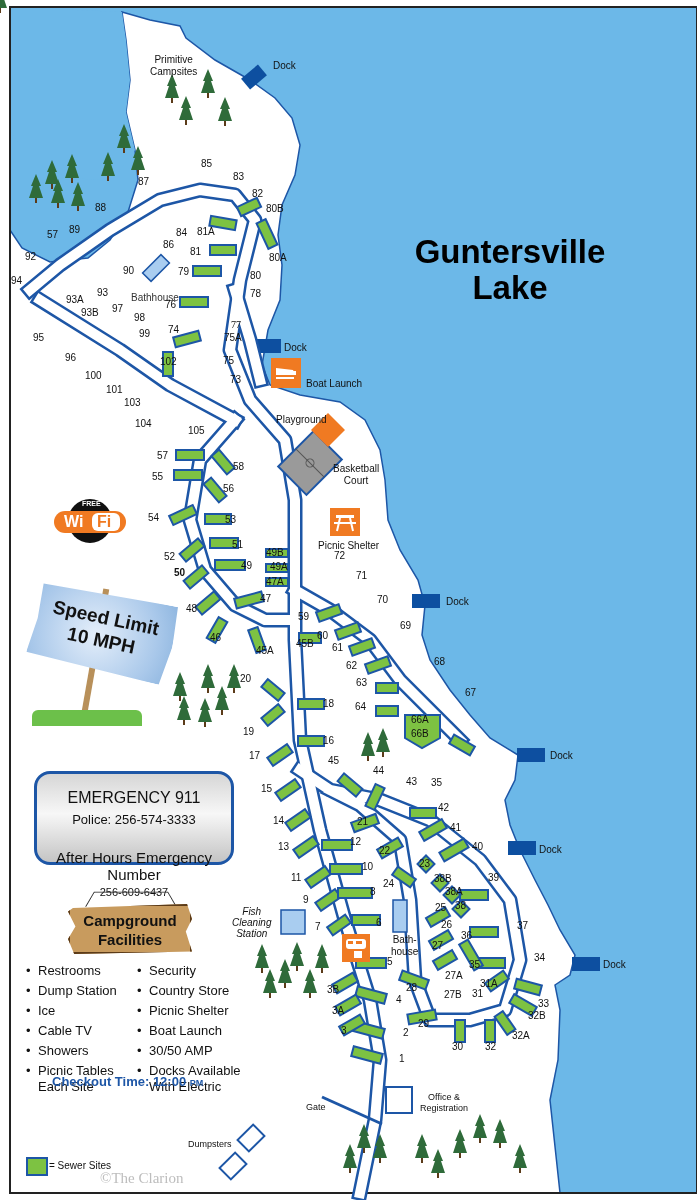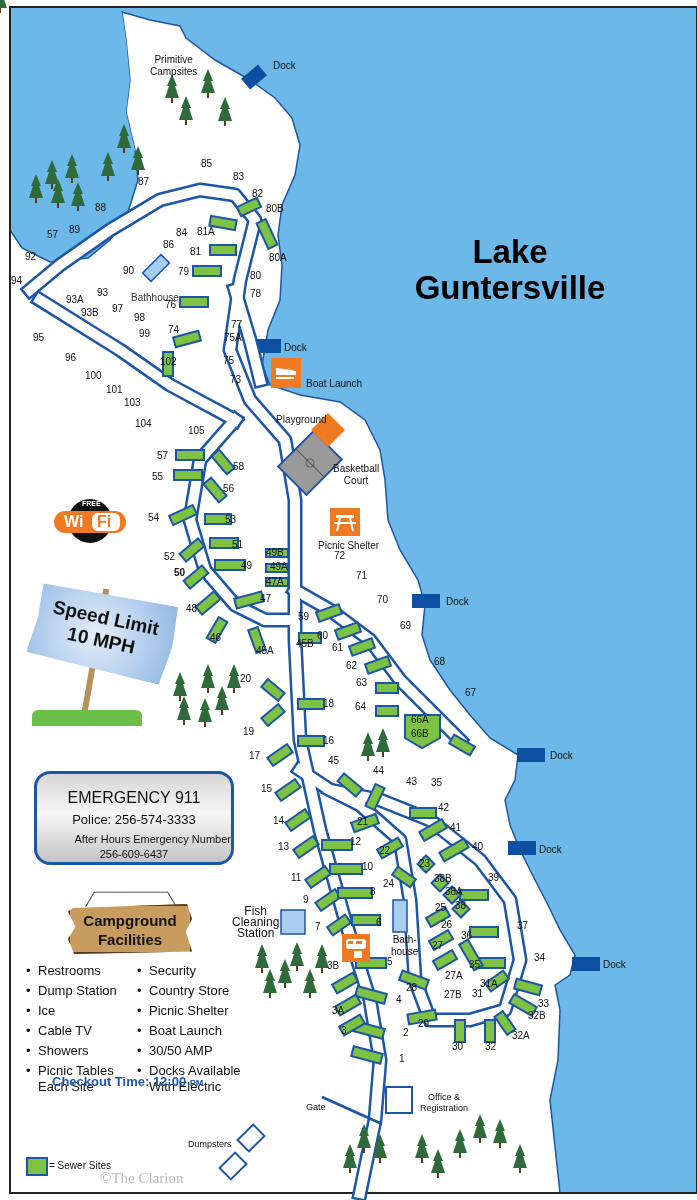--- a/index.html
+++ b/index.html
@@ -6,21 +6,21 @@
   body{width:697px;height:1200px;overflow:hidden;font-family:"Liberation Sans",sans-serif;}
   #map{position:relative;width:697px;height:1200px;}
   svg.base{position:absolute;left:0;top:0;}
   .lbl{position:absolute;font-family:"Liberation Sans",sans-serif;font-size:11px;color:#111;white-space:nowrap;line-height:1;}
   .site{font-size:10px;}
   .title{font-weight:bold;font-size:33px;text-align:center;line-height:36px;color:#000;}
   .em-box{position:absolute;left:34px;top:771px;width:200px;height:94px;border:3px solid #1d56a6;border-radius:16px;
     background:linear-gradient(180deg,#d6d6d6 0%,#f7f7f7 45%,#c4c4c4 100%);text-align:center;box-sizing:border-box;}
   .em-title{font-size:16px;margin-top:15px;color:#111;}
   .em-police{font-size:13px;margin-top:5px;color:#111;}
-  .em-ah{font-size:11px;margin-top:6px;color:#111;text-align:right;}
+  .em-ah{font-size:15px;margin-top:22px;color:#111;}
   .em-ah2{font-size:11px;margin-top:3px;color:#111;}
   .sign{position:absolute;left:68px;top:904px;width:124px;height:50px;background:#c89b5e;border:2px solid #5b3b19;
     clip-path:polygon(4% 8%,96% 0,100% 30%,95% 55%,100% 95%,5% 100%,0 70%,6% 45%,0 15%);
     text-align:center;font-weight:bold;font-size:15px;line-height:19px;color:#111;padding-top:5px;box-sizing:border-box;}
   .fac{position:absolute;font-size:13px;line-height:20px;color:#111;}
   .fac div{padding-left:12px;position:relative;}
   .fac div::before{content:"•";position:absolute;left:0;}
   .fac div.cont::before{content:"";}
   .checkout{position:absolute;left:52px;top:1074px;color:#1d56a6;font-weight:bold;font-size:13px;}
   .checkout small{font-size:9px;}
@@ -234,43 +234,43 @@
 <div class="icon-orange" style="left:342px;top:934px;width:28px;height:28px;">
   <svg width="28" height="28">
         <rect x="4" y="5" width="20" height="10" rx="3" fill="#fff"></rect>
         <rect x="6" y="7" width="5" height="3" fill="#f07a22"></rect>
         <rect x="14" y="7" width="6" height="3" fill="#f07a22"></rect>
         <rect x="12" y="17" width="8" height="7" fill="#fff"></rect>
       </svg>
 </div>
 
 <div class="lbl title" style="left:405px;top:234px;width:210px;">
+  <div>Guntersville</div>
   <div>Lake</div>
-  <div>Guntersville</div>
 </div>
 
 <div class="lbl" style="left:150px;top:54px;text-align:center;font-size:10px;line-height:12px;">
   <div>Primitive</div>
       <div>Campsites</div>
 </div>
 <div class="lbl" style="left:273px;top:61px;font-size:10px;">Dock</div>
 <div class="lbl" style="left:284px;top:343px;font-size:10px;">Dock</div>
 <div class="lbl" style="left:446px;top:597px;font-size:10px;">Dock</div>
 <div class="lbl" style="left:550px;top:751px;font-size:10px;">Dock</div>
 <div class="lbl" style="left:539px;top:845px;font-size:10px;">Dock</div>
 <div class="lbl" style="left:603px;top:960px;font-size:10px;">Dock</div>
 <div class="lbl" style="left:131px;top:293px;font-size:10px;color:#333;">Bathhouse</div>
 <div class="lbl" style="left:306px;top:379px;font-size:10px;">Boat Launch</div>
 <div class="lbl" style="left:276px;top:415px;font-size:10px;">Playground</div>
 <div class="lbl" style="left:333px;top:463px;text-align:center;font-size:10px;line-height:12px;">
   <div>Basketball</div>
       <div>Court</div>
 </div>
 <div class="lbl" style="left:318px;top:541px;font-size:10px;">Picnic Shelter</div>
-<div class="lbl" style="left:232px;top:906px;text-align:center;font-size:12px;line-height:11px;">
+<div class="lbl" style="left:232px;top:906px;text-align:center;font-size:10px;line-height:11px;font-style:italic;">
   <div>Fish</div>
       <div>Cleaning</div>
       <div>Station</div>
 </div>
 <div class="lbl" style="left:391px;top:934px;text-align:center;font-size:10px;line-height:12px;">
   <div>Bath-</div>
       <div>house</div>
 </div>
 <div class="lbl" style="left:306px;top:1103px;font-size:9px;">Gate</div>
 <div class="lbl" style="left:420px;top:1092px;text-align:center;font-size:9px;line-height:11px;">
@@ -298,21 +298,21 @@
       <div class="lbl site" style="left: 178px; top: 267px;">79</div>
       <div class="lbl site" style="left: 250px; top: 271px;">80</div>
       <div class="lbl site" style="left: 11px; top: 276px;">94</div>
       <div class="lbl site" style="left: 97px; top: 288px;">93</div>
       <div class="lbl site" style="left: 250px; top: 289px;">78</div>
       <div class="lbl site" style="left: 66px; top: 295px;">93A</div>
       <div class="lbl site" style="left: 165px; top: 300px;">76</div>
       <div class="lbl site" style="left: 81px; top: 308px;">93B</div>
       <div class="lbl site" style="left: 112px; top: 304px;">97</div>
       <div class="lbl site" style="left: 134px; top: 313px;">98</div>
-      <div class="lbl site" style="left: 231px; top: 320px;">77</div>
+      <div class="lbl site" style="left: 231px; top: 320px; font-family: Liberation Serif, serif;">77</div>
       <div class="lbl site" style="left: 168px; top: 325px;">74</div>
       <div class="lbl site" style="left: 224px; top: 333px;">75A</div>
       <div class="lbl site" style="left: 33px; top: 333px;">95</div>
       <div class="lbl site" style="left: 139px; top: 329px;">99</div>
       <div class="lbl site" style="left: 65px; top: 353px;">96</div>
       <div class="lbl site" style="left: 160px; top: 357px;">102</div>
       <div class="lbl site" style="left: 223px; top: 356px;">75</div>
       <div class="lbl site" style="left: 85px; top: 371px;">100</div>
       <div class="lbl site" style="left: 230px; top: 375px;">73</div>
       <div class="lbl site" style="left: 106px; top: 385px;">101</div>
@@ -382,21 +382,21 @@
       <div class="lbl site" style="left: 455px; top: 901px;">38</div>
       <div class="lbl site" style="left: 315px; top: 922px;">7</div>
       <div class="lbl site" style="left: 376px; top: 918px;">6</div>
       <div class="lbl site" style="left: 517px; top: 921px;">37</div>
       <div class="lbl site" style="left: 441px; top: 920px;">26</div>
       <div class="lbl site" style="left: 461px; top: 931px;">36</div>
       <div class="lbl site" style="left: 432px; top: 941px;">27</div>
       <div class="lbl site" style="left: 387px; top: 957px;">5</div>
       <div class="lbl site" style="left: 534px; top: 953px;">34</div>
       <div class="lbl site" style="left: 469px; top: 960px;">35</div>
-      <div class="lbl site" style="left: 327px; top: 961px;">3B</div>
+      <div class="lbl site" style="left: 327px; top: 985px;">3B</div>
       <div class="lbl site" style="left: 406px; top: 983px;">28</div>
       <div class="lbl site" style="left: 445px; top: 971px;">27A</div>
       <div class="lbl site" style="left: 480px; top: 979px;">31A</div>
       <div class="lbl site" style="left: 396px; top: 995px;">4</div>
       <div class="lbl site" style="left: 444px; top: 990px;">27B</div>
       <div class="lbl site" style="left: 472px; top: 989px;">31</div>
       <div class="lbl site" style="left: 538px; top: 989px; margin-top: 10px;">33</div>
       <div class="lbl site" style="left: 332px; top: 1006px;">3A</div>
       <div class="lbl site" style="left: 528px; top: 1011px;">32B</div>
       <div class="lbl site" style="left: 418px; top: 1019px;">29</div>

